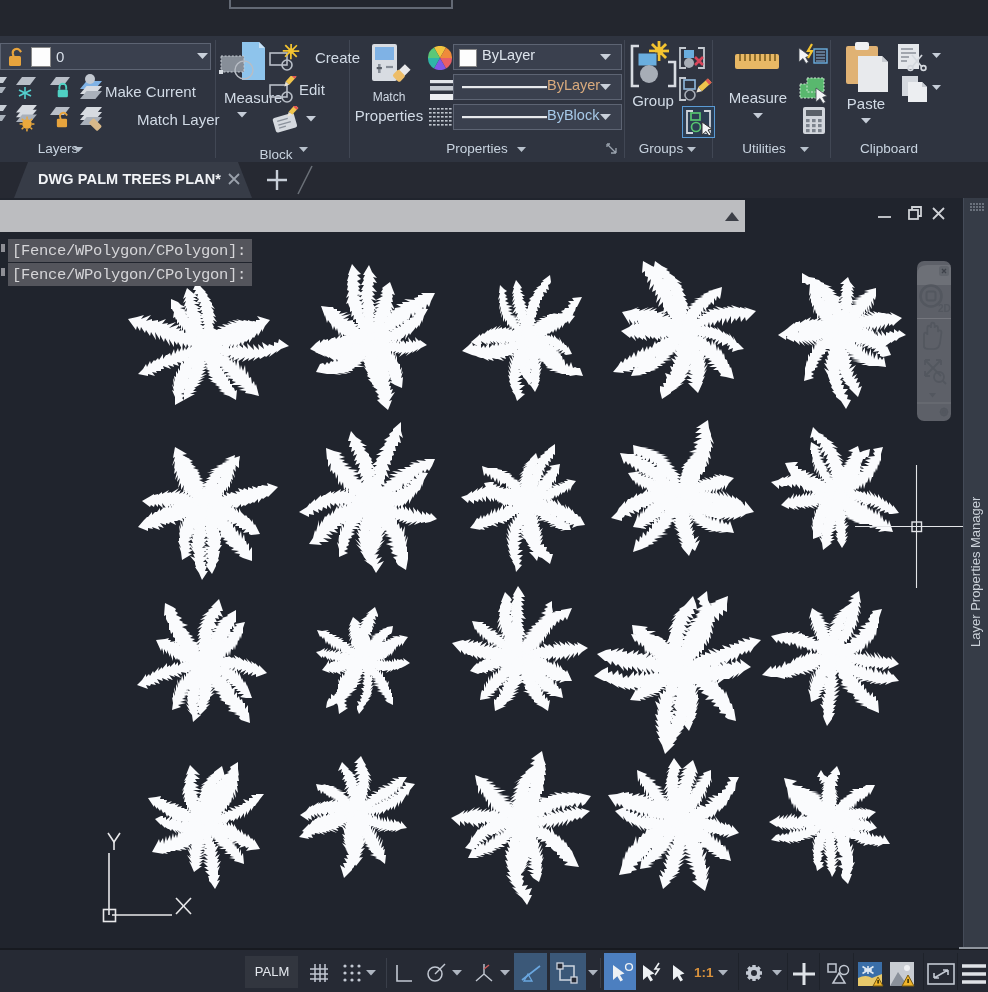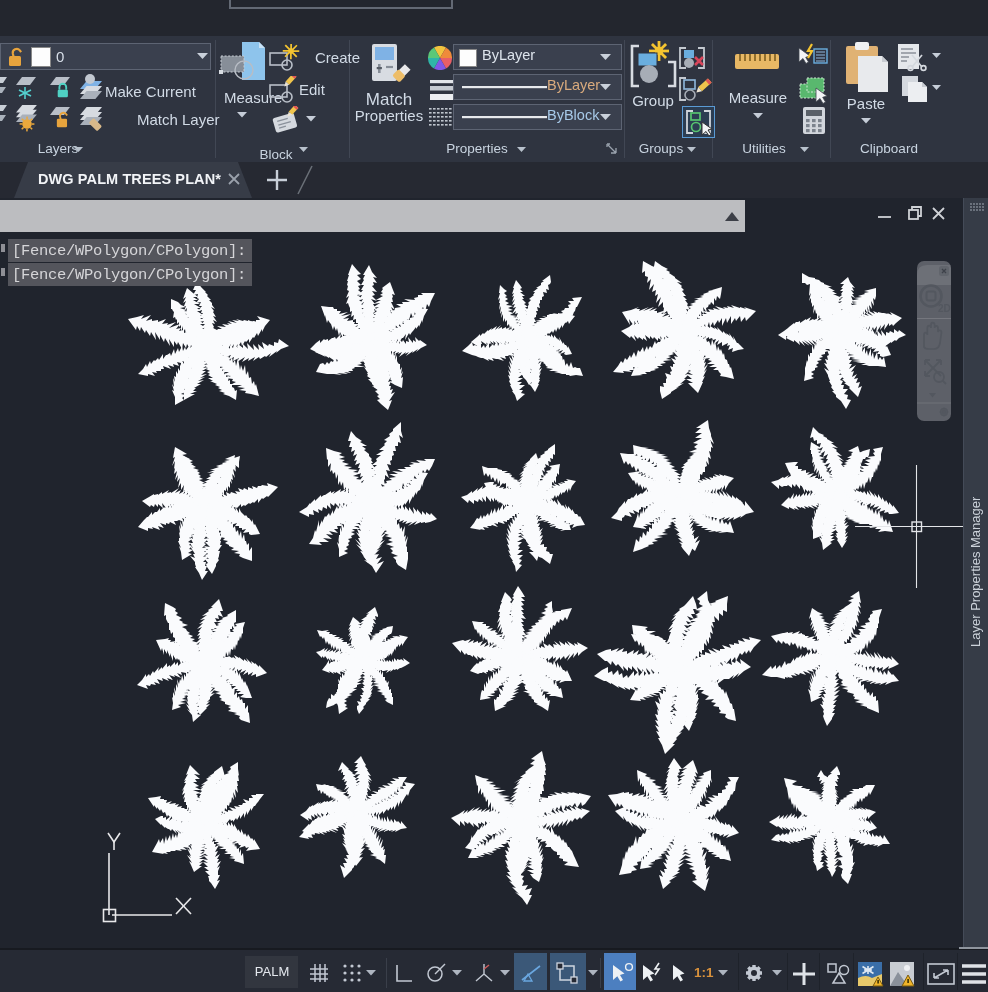--- a/index.html
+++ b/index.html
@@ -132,21 +132,21 @@
       <rect x="4" y="2" width="25" height="37" rx="2" fill="#d8dce2"></rect>
       <rect x="7" y="5" width="19" height="13" fill="#7fb2e5"></rect>
       <rect x="10" y="22" width="2.6" height="9" fill="#868d97"></rect>
       <rect x="8.7" y="25" width="5.2" height="2.2" fill="#565c66"></rect>
       <path d="M18 25 L25 25" stroke="#868d97" stroke-width="2.2"></path>
       <g transform="rotate(45 33 31)">
         <rect x="29.5" y="22" width="8" height="9" fill="#e8e8ea"></rect>
         <rect x="28.5" y="30" width="10" height="9" rx="2" fill="#edbd68"></rect>
       </g>
     </svg>
-    <div style="position:absolute;left:389px;top:90px;transform:translateX(-50%);font-size:17px;color:#d2dbe6;white-space:nowrap;">Match</div>
+    <div style="position:absolute;left:389px;top:90px;transform:translateX(-50%);font-size:12px;color:#d2dbe6;white-space:nowrap;">Match</div>
     <div style="position:absolute;left:389px;top:107px;transform:translateX(-50%);font-size:15px;color:#d2dbe6;white-space:nowrap;">Properties</div>
     <svg style="position:absolute;left:428px;top:46px" width="24" height="24" viewBox="0 0 24 24">
       <g transform="rotate(-30 12 12)">
         <path d="M12 12 L12 0 A12 12 0 0 1 22.4 6 Z" fill="#f2c43f"></path>
         <path d="M12 12 L22.4 6 A12 12 0 0 1 22.4 18 Z" fill="#ef8b3a"></path>
         <path d="M12 12 L22.4 18 A12 12 0 0 1 12 24 Z" fill="#e85f66"></path>
         <path d="M12 12 L12 24 A12 12 0 0 1 1.6 18 Z" fill="#8059e8"></path>
         <path d="M12 12 L1.6 18 A12 12 0 0 1 1.6 6 Z" fill="#2fb5a8"></path>
         <path d="M12 12 L1.6 6 A12 12 0 0 1 12 0 Z" fill="#5bc878"></path>
       </g>

